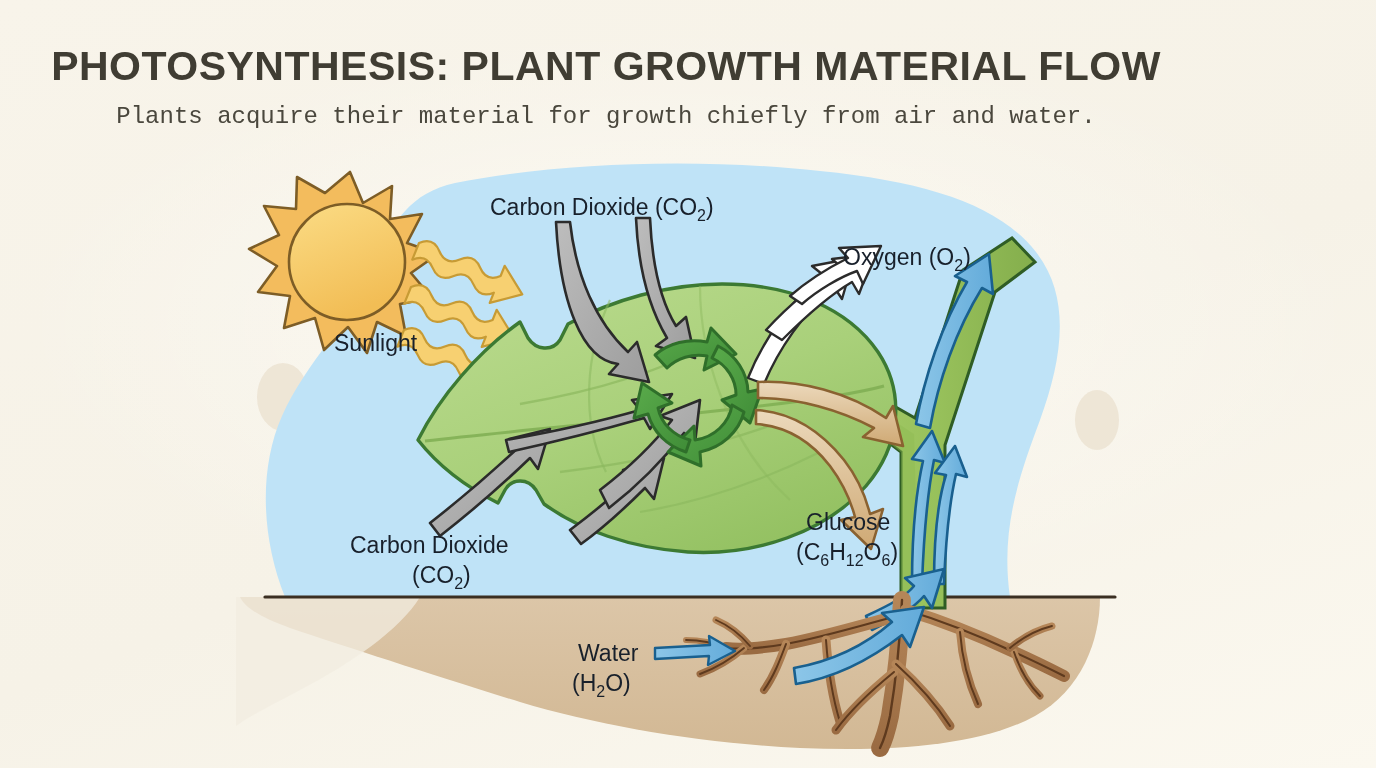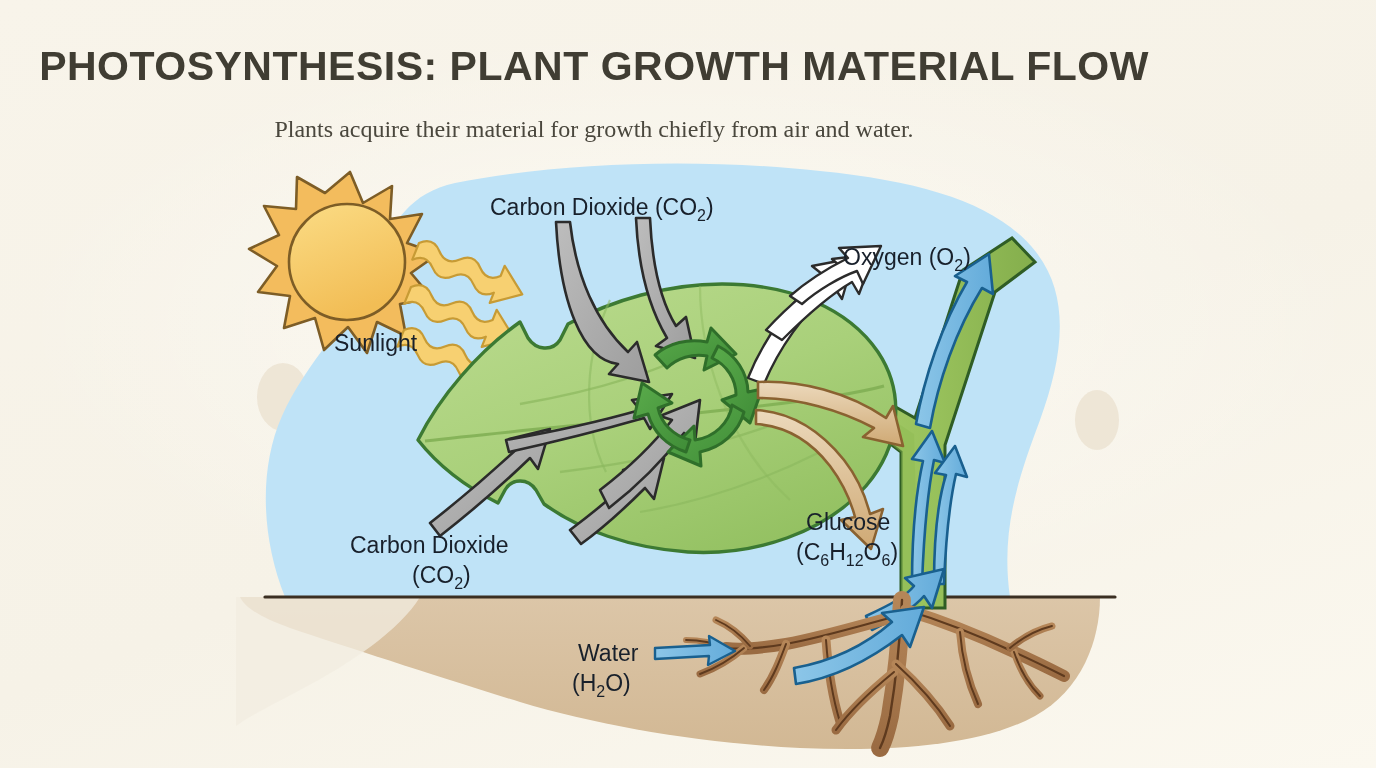--- a/index.html
+++ b/index.html
@@ -22,40 +22,40 @@
     content: "";
     position: absolute;
     inset: 0;
     background:
       radial-gradient(ellipse 70% 55% at 50% 42%, rgba(255,255,252,0.55), rgba(255,255,252,0) 70%),
       linear-gradient(160deg, #f8f4ea 0%, #f6f2e7 55%, #fbf8ef 100%);
     pointer-events: none;
   }
   .header {
     position: absolute;
-    top: 0; left: 0;
+    top: 0; left: 12px;
     width: 1188px;
     text-align: center;
     z-index: 6;
   }
   .title {
     margin: 0;
     padding-top: 44px;
     font-family: "Liberation Sans", sans-serif;
     font-size: 41px;
     font-weight: bold;
     letter-spacing: 0.5px;
     color: #403d33;
     line-height: 1.1;
     text-transform: uppercase;
   }
   .subtitle {
-    margin: 12px;
+    margin: 0;
     padding-top: 14px;
-    font-family: Liberation Serif, serif;
+    font-family: Liberation Mono, monospace;
     font-size: 24px;
     color: #4a473d;
     line-height: 1.2;
     text-align: center;
   }
   svg.scene {
     position: absolute;
     top: 0; left: 0;
     width: 1376px;
     height: 768px;

